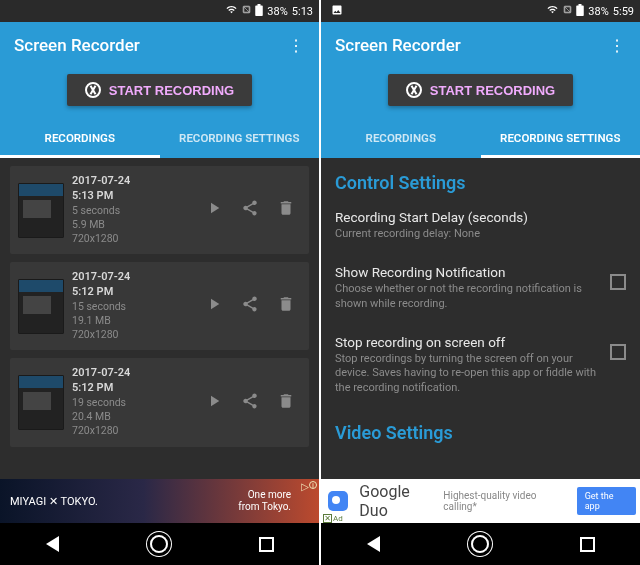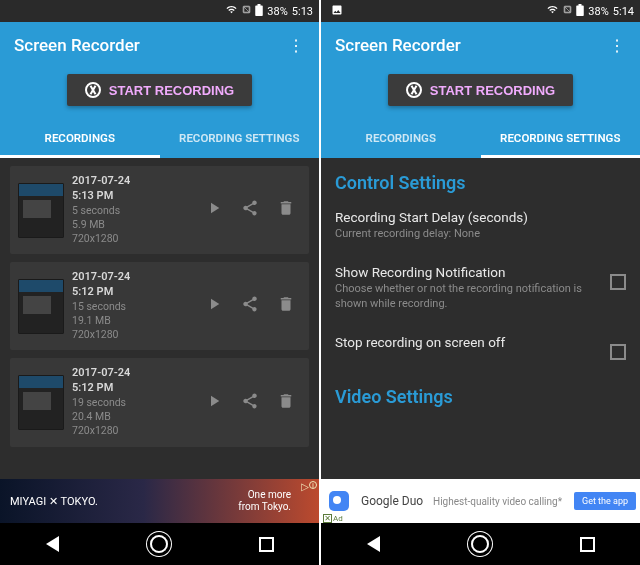--- a/index.html
+++ b/index.html
@@ -172,21 +172,21 @@
   }
   .duo-logo-inner{ width:20px; height:20px; background:#4285f4; border-radius:5px; position:relative;}
   .duo-logo-inner::after{content:''; position:absolute; left:4px; top:5px; width:8px; height:8px; background:#fff; border-radius:50%;}
   .ad2 .get-app {
     background: #4285f4; color:#fff; padding:4px 8px; border-radius:2px;
     font-size:9px; margin-left:6px;
   }
   .ad2-badge { position:absolute; left:2px; bottom:0px; font-size:8px; color:#5a7a3a; display:flex; align-items:center;}
   .ad2-badge .x { border:1px solid #5a7a3a; width:9px; height:9px; text-align:center; line-height:8px; margin-right:1px;}
   .ad2-text{ color:#888; font-size:10px;}
-  .ad2 .duo-name { color:#444; font-size:12px; margin-right:auto; margin-left:2px;}
+  .ad2 .duo-name { color:#444; font-size:16px; margin-right:auto; margin-left:2px;}
   
   .nav {
     height: 42px;
     background: #000;
     display: flex;
     justify-content: space-around;
     align-items: center;
   }
   .nav-tri {
     width: 0; height: 0;
@@ -355,21 +355,21 @@
       <svg width="9" height="11" viewBox="0 0 24 24" fill="#aaa">
           <path d="M19 5v14H5V5h14m0-2H5c-1.1 0-2 .9-2 2v14c0 1.1.9 2 2 2h14c1.1 0 2-.9 2-2V5c0-1.1-.9-2-2-2z M4 4 L20 20" stroke="#aaa" stroke-width="2"></path>
         </svg>
     </span>
     <span>
       <svg width="8" height="12" viewBox="0 0 10 16" fill="#fff">
           <path d="M3 0h4v2h2c.6 0 1 .4 1 1v12c0 .6-.4 1-1 1H1c-.6 0-1-.4-1-1V3c0-.6.4-1 1-1h2V0z M1.5 10 h7 v4.5 h-7z"></path>
         </svg>
     </span>
     <span>38%</span>
-    <span>5:14</span>
+    <span>5:59</span>
   </div>
 
   <div class="app-bar">
     <span class="app-title">Screen Recorder</span>
     <span class="menu-dots">⋮</span>
   </div>
 
   <div class="start-area">
     <button class="start-btn">
       <span class="aperture-icon"></span>
@@ -400,20 +400,21 @@
       <div class="setting-text">
         <div class="setting-title">Show Recording Notification</div>
         <div class="setting-desc">Choose whether or not the recording notification is shown while recording.</div>
       </div>
       <div class="checkbox"></div>
     </div>
 
     <div class="setting">
       <div class="setting-text">
         <div class="setting-title">Stop recording on screen off</div>
+        <div class="setting-desc">Stop recordings by turning the screen off on your device. Saves having to re-open this app or fiddle with the recording notification.</div>
       </div>
       <div class="checkbox"></div>
     </div>
 
     <div class="section-title">Video Settings</div>
   </div>
 
   <div class="ad ad2">
     <div class="duo-logo">
         <div class="duo-logo-inner"></div>

